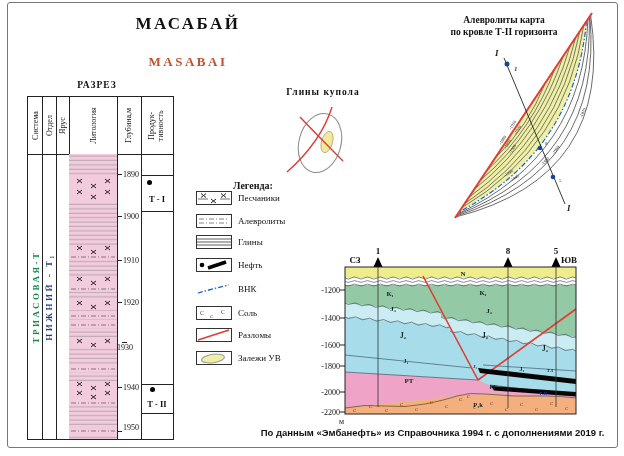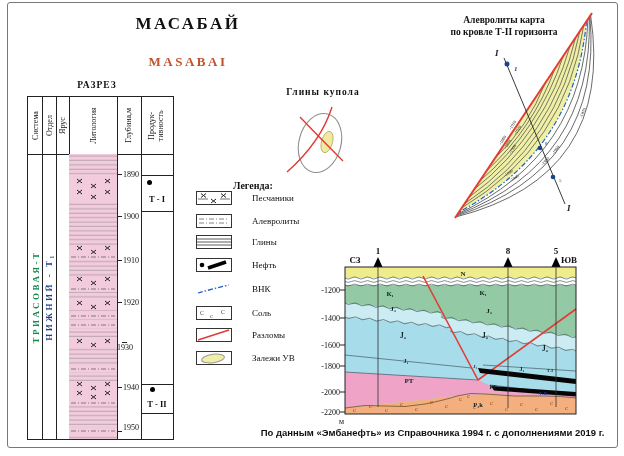--- a/index.html
+++ b/index.html
@@ -23,21 +23,21 @@
   .rot{transform:rotate(-90deg);white-space:nowrap;font-size:8px;}
   .rot.wrap{white-space:normal;width:44px;text-align:center;line-height:1.1;}
   .vbody{position:absolute;top:57px;height:285px;display:flex;align-items:center;justify-content:center;}
   .vtxt{transform:rotate(-90deg);white-space:nowrap;font-size:9px;font-weight:bold;letter-spacing:2.5px;}
   .depthrow{position:absolute;font-size:8px;display:flex;align-items:center;}
   .depthrow i{display:block;width:5px;height:1px;background:#222;margin-right:1px;}
   .pdot{position:absolute;width:5px;height:5px;border-radius:50%;background:#000;}
   .plabel{position:absolute;width:32px;text-align:center;font-size:8.5px;font-weight:bold;}
   .pline{position:absolute;left:113px;width:32px;height:0;border-top:1px solid #222;}
   
-  .leg-row{position:absolute;left:196px;display:flex;align-items:center;gap:20px;height:14px;}
+  .leg-row{position:absolute;left:196px;display:flex;align-items:center;gap:6px;height:14px;}
   .leg-row span{font-size:9px;}
   .leg-title{font-size:10px;}
   
   .dl{position:absolute;left:304px;width:36px;text-align:right;font-size:8px;}
   .unit{font-size:8px;}
 </style>
 </head>
 <body>
 
 <div id="canvas">

